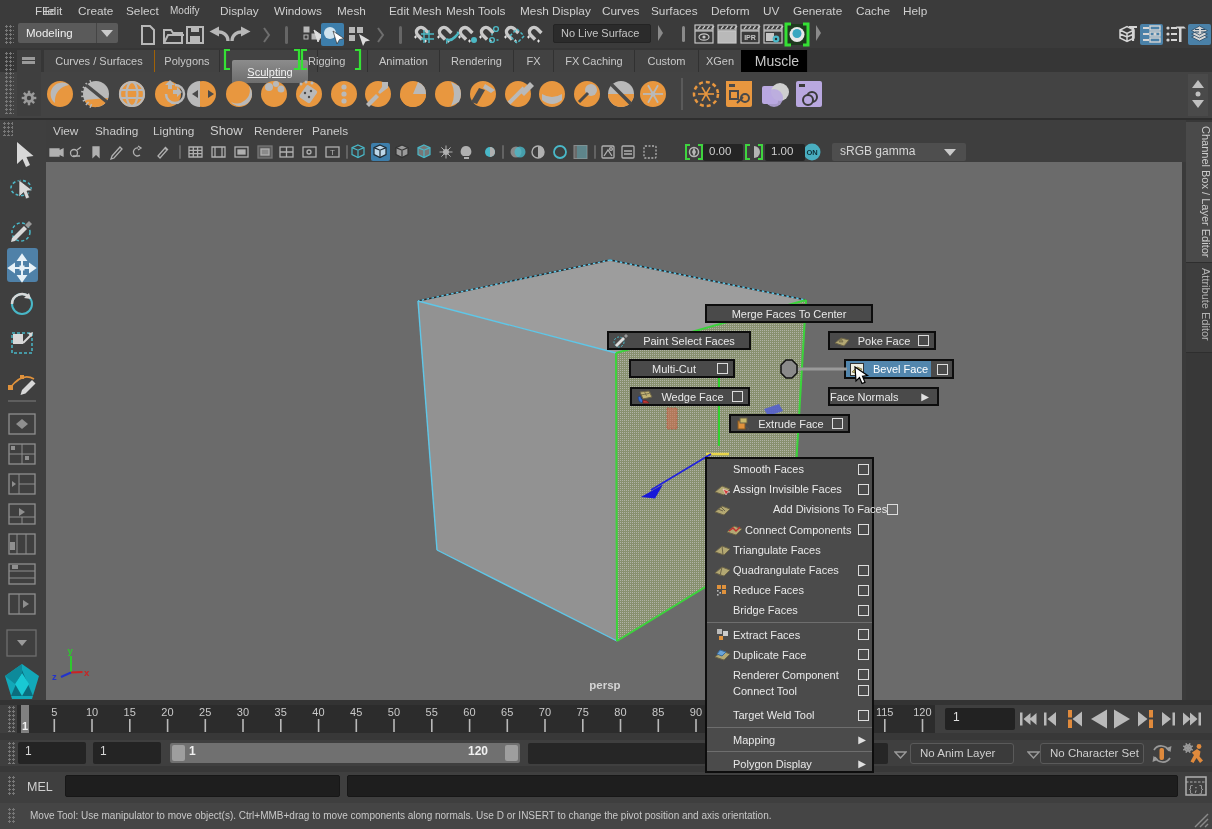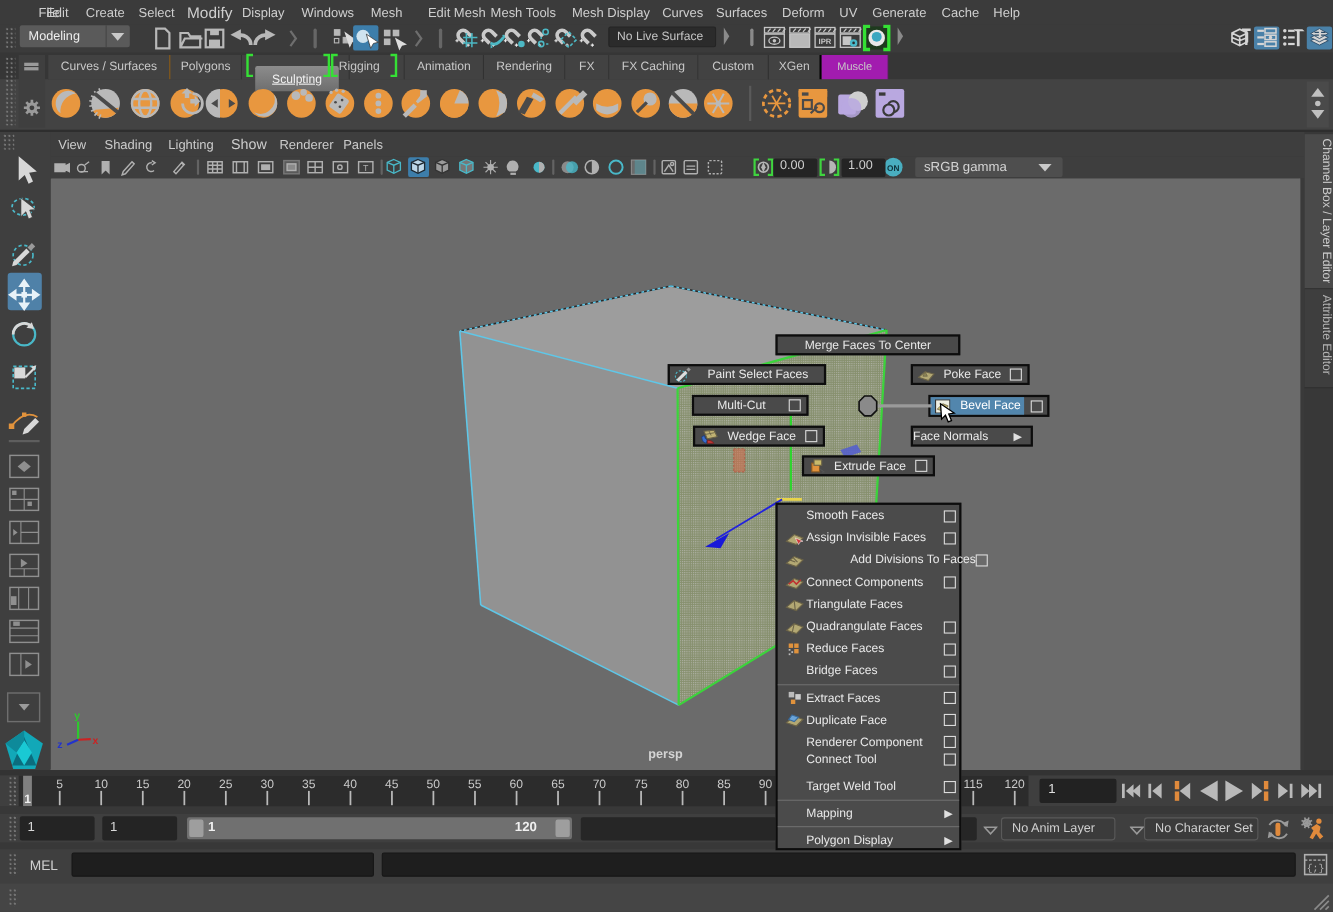--- a/index.html
+++ b/index.html
@@ -28,21 +28,21 @@
 <div class="abs" style="left:0px;top:705px;width:1212px;height:28px;background:#3f3f3f;"></div>
 <div class="abs" style="left:0px;top:733px;width:1212px;height:7px;background:#383838;"></div>
 <div class="abs" style="left:0px;top:740px;width:1212px;height:26px;background:#3f3f3f;"></div>
 <div class="abs" style="left:0px;top:766px;width:1212px;height:6px;background:#383838;"></div>
 <div class="abs" style="left:0px;top:772px;width:1212px;height:31px;background:#3f3f3f;"></div>
 <div class="abs" style="left:0px;top:803px;width:1212px;height:26px;background:#454545;"></div>
 <div class="abs" style="left:23px;top:0px;font-size:11.8px;color:#cfcfcf;font-weight:normal;white-space:nowrap;line-height:22px;margin-left:12px;">File</div>
 <div class="abs" style="left:42px;top:0px;font-size:11.8px;color:#cfcfcf;font-weight:normal;white-space:nowrap;line-height:22px;">Edit</div>
 <div class="abs" style="left:78px;top:0px;font-size:11.8px;color:#cfcfcf;font-weight:normal;white-space:nowrap;line-height:22px;">Create</div>
 <div class="abs" style="left:126px;top:0px;font-size:11.8px;color:#cfcfcf;font-weight:normal;white-space:nowrap;line-height:22px;">Select</div>
-<div class="abs" style="left:170px;top:0px;font-size:14px;color:#cfcfcf;font-weight:normal;white-space:nowrap;line-height:22px;">Modify</div>
+<div class="abs" style="left:170px;top:0px;font-size:10px;color:#cfcfcf;font-weight:normal;white-space:nowrap;line-height:22px;">Modify</div>
 <div class="abs" style="left:220px;top:0px;font-size:11.8px;color:#cfcfcf;font-weight:normal;white-space:nowrap;line-height:22px;">Display</div>
 <div class="abs" style="left:274px;top:0px;font-size:11.8px;color:#cfcfcf;font-weight:normal;white-space:nowrap;line-height:22px;">Windows</div>
 <div class="abs" style="left:337px;top:0px;font-size:11.8px;color:#cfcfcf;font-weight:normal;white-space:nowrap;line-height:22px;">Mesh</div>
 <div class="abs" style="left:389px;top:0px;font-size:11.8px;color:#cfcfcf;font-weight:normal;white-space:nowrap;line-height:22px;">Edit Mesh</div>
 <div class="abs" style="left:446px;top:0px;font-size:11.8px;color:#cfcfcf;font-weight:normal;white-space:nowrap;line-height:22px;">Mesh Tools</div>
 <div class="abs" style="left:520px;top:0px;font-size:11.8px;color:#cfcfcf;font-weight:normal;white-space:nowrap;line-height:22px;">Mesh Display</div>
 <div class="abs" style="left:602px;top:0px;font-size:11.8px;color:#cfcfcf;font-weight:normal;white-space:nowrap;line-height:22px;">Curves</div>
 <div class="abs" style="left:651px;top:0px;font-size:11.8px;color:#cfcfcf;font-weight:normal;white-space:nowrap;line-height:22px;">Surfaces</div>
 <div class="abs" style="left:711px;top:0px;font-size:11.8px;color:#cfcfcf;font-weight:normal;white-space:nowrap;line-height:22px;">Deform</div>
 <div class="abs" style="left:763px;top:0px;font-size:11.8px;color:#cfcfcf;font-weight:normal;white-space:nowrap;line-height:22px;">UV</div>
@@ -187,22 +187,22 @@
 <div class="abs" style="left:44px;top:50px;width:764px;height:22px;background:#424242;"></div>
 <div class="abs" style="left:44px;top:50px;width:111px;height:22px;background:#424242;border-right:1px solid #a16207;color:#c8c8c8;font-size:11px;display:flex;align-items:center;justify-content:center;">Curves / Surfaces</div>
 <div class="abs" style="left:155px;top:50px;width:65px;height:22px;background:#424242;border-right:1px solid #313131;color:#c8c8c8;font-size:11px;display:flex;align-items:center;justify-content:center;">Polygons</div>
 <div class="abs" style="left:220px;top:50px;width:98px;height:22px;background:#424242;border-right:1px solid #313131;"></div>
 <div class="abs" style="left:318px;top:50px;width:50px;height:22px;background:#424242;border-right:1px solid #313131;"></div>
 <div class="abs" style="left:368px;top:50px;width:72px;height:22px;background:#424242;border-right:1px solid #313131;color:#c8c8c8;font-size:11px;display:flex;align-items:center;justify-content:center;">Animation</div>
 <div class="abs" style="left:440px;top:50px;width:74px;height:22px;background:#424242;border-right:1px solid #313131;color:#c8c8c8;font-size:11px;display:flex;align-items:center;justify-content:center;">Rendering</div>
 <div class="abs" style="left:514px;top:50px;width:40px;height:22px;background:#424242;border-right:1px solid #313131;color:#c8c8c8;font-size:11px;display:flex;align-items:center;justify-content:center;">FX</div>
 <div class="abs" style="left:554px;top:50px;width:81px;height:22px;background:#424242;border-right:1px solid #313131;color:#c8c8c8;font-size:11px;display:flex;align-items:center;justify-content:center;">FX Caching</div>
 <div class="abs" style="left:635px;top:50px;width:64px;height:22px;background:#424242;border-right:1px solid #313131;color:#c8c8c8;font-size:11px;display:flex;align-items:center;justify-content:center;">Custom</div>
-<div class="abs" style="left:699px;top:50px;width:48px;height:22px;background:#424242;border-right:2px solid #000000;color:#c8c8c8;font-size:11px;display:flex;align-items:center;justify-content:center;">XGen</div>
-<div class="abs" style="left:747px;top:50px;width:61px;height:22px;background:#a21caf;border-right:1px solid #313131;color:#c8c8c8;font-size:10px;display:flex;align-items:center;justify-content:center;">Muscle</div>
+<div class="abs" style="left:699px;top:50px;width:48px;height:22px;background:#424242;border-right:6px solid #000000;color:#c8c8c8;font-size:11px;display:flex;align-items:center;justify-content:center;">XGen</div>
+<div class="abs" style="left:747px;top:50px;width:61px;height:22px;background:#000000;border-right:1px solid #313131;color:#c8c8c8;font-size:14px;display:flex;align-items:center;justify-content:center;">Muscle</div>
 <div class="abs" style="left:232px;top:60px;width:76px;height:23px;background:linear-gradient(#8c8c8c,#6e6e6e);border-radius:2px 2px 0 0;color:#f2f2f2;font-size:11px;display:flex;align-items:center;justify-content:center;text-decoration:underline;">Sculpting</div>
 <div class="abs" style="left:308px;top:50px;font-size:11px;color:#c8c8c8;font-weight:normal;white-space:nowrap;line-height:22px;">Rigging</div>
 <svg class="abs" style="left:222px;top:48px" width="140" height="24">
       <path style="stroke:#35e035;stroke-width:2.2;fill:none" d="M8 2 h-5 v19 h5"></path>
       <path style="stroke:#35e035;stroke-width:2.2;fill:none" d="M72 2 h5 v19 h-5"></path>
       <path style="stroke:#35e035;stroke-width:2.2;fill:none" d="M85 2 h-5 v19 h5"></path>
       <path style="stroke:#35e035;stroke-width:2.2;fill:none" d="M133 2 h5 v19 h-5"></path>
     </svg>
 <div class="abs grip" style="left:5px;top:52px;width:9px;height:62px;"></div>
 <div class="abs" style="left:17px;top:50px;width:24px;height:66px;background:#3f3f3f;"></div>
@@ -708,20 +708,21 @@
 <div class="abs grip" style="left:8px;top:776px;width:8px;height:20px;"></div>
 <div class="abs" style="left:27px;top:772px;font-size:12.5px;color:#cfcfcf;font-weight:normal;white-space:nowrap;line-height:31px;">MEL</div>
 <div class="abs" style="left:65px;top:775px;width:275px;height:22px;background:#1e1e1e;border:1px solid #171717;border-radius:2px;"></div>
 <div class="abs" style="left:347px;top:775px;width:831px;height:22px;background:#1e1e1e;border:1px solid #171717;border-radius:2px;"></div>
 <svg class="abs" style="left:1185px;top:775px" width="22" height="22" viewBox="0 0 22 22">
 <rect x="1" y="2" width="20" height="18" fill="none" stroke="#b0b0b0" stroke-width="1.5"></rect>
       <path d="M1 7 h20" stroke="#b0b0b0" stroke-width="1.2" stroke-dasharray="2.5 1.5"></path>
 <text x="11" y="17" font-size="9" fill="#b0b0b0" text-anchor="middle" font-family="Liberation Mono">{;}</text>
 </svg>
 <div class="abs grip" style="left:8px;top:808px;width:8px;height:16px;"></div>
+<div class="abs" style="left:30px;top:803px;font-size:10px;color:#c8c8c8;font-weight:normal;white-space:nowrap;line-height:26px;">Move Tool: Use manipulator to move object(s). Ctrl+MMB+drag to move components along normals. Use D or INSERT to change the pivot position and axis orientation.</div>
 <svg class="abs" style="left:1193px;top:812px" width="17" height="16">
       <g stroke="#8a8a8a" stroke-width="1.5">
         <line x1="15" y1="2" x2="2" y2="15"></line>
         <line x1="15" y1="7" x2="7" y2="15"></line>
         <line x1="15" y1="12" x2="12" y2="15"></line>
       </g>
     </svg>
 <div class="mm" style="left:705px;top:304px;width:168px;height:19px;">
       <span style="flex:1;text-align:center;">Merge Faces To Center</span>
     </div>
@@ -805,21 +806,21 @@
       <div style="height:20.2px;display:flex;align-items:center;">
         <span style="width:26px;flex:none;display:flex;justify-content:center;">
           <svg width="18" height="15" style="margin-left:3px;flex:none;" viewBox="0 0 18 15">
             <path d="M2 10 l7-6 8 3 -6 6z" fill="#b3a873" stroke="#6b6347"></path>
             <path d="M5 7 l5 2 M8 5 l4 4" stroke="#6b6347"></path>
           </svg>
         </span>
         <span style="flex:1;margin-left:40px;">Add Divisions To Faces</span>
         <span class="cb" style="margin-right:3px;"></span>
       </div>
-      <div style="height:20.2px;display:flex;align-items:center;">
+      <div style="height:20.2px;display:flex;align-items:center;padding-left:12px;">
         <span style="width:26px;flex:none;display:flex;justify-content:center;">
           <svg width="18" height="15" style="margin-left:3px;flex:none;" viewBox="0 0 18 15">
             <path d="M2 10 l7-6 8 3 -6 6z" fill="#b3a873" stroke="#6b6347"></path>
             <path d="M4 9 l4-3 3 3 4-4" stroke="#c03030" stroke-width="1.4" fill="none"></path>
           </svg>
         </span>
         <span style="flex:1;">Connect Components</span>
         <span class="cb" style="margin-right:3px;"></span>
       </div>
       <div style="height:20.2px;display:flex;align-items:center;">

